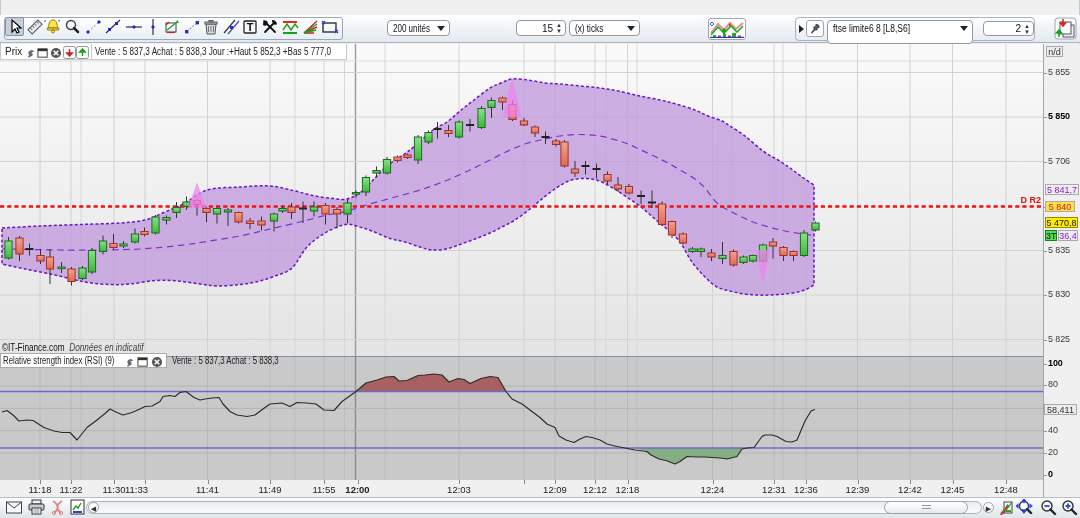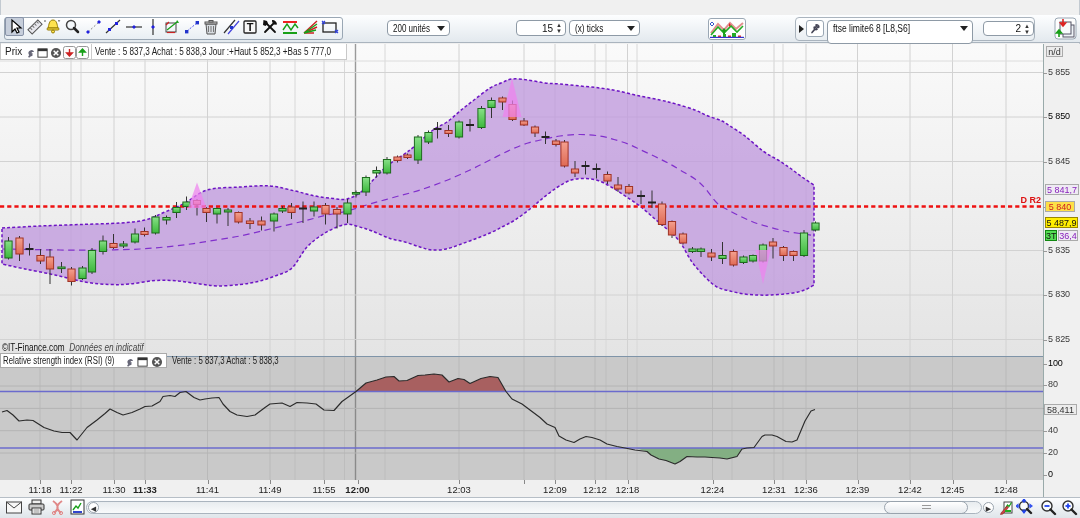--- a/index.html
+++ b/index.html
@@ -8,21 +8,21 @@
 #titletxt {position:absolute;left:17px;top:1px;font-size:10px;font-weight:bold;color:#fff;transform:scaleX(0.835);transform-origin:0 0;white-space:nowrap}
 #toolbar {position:absolute;left:0;top:15px;width:1080px;height:28px;
  background:linear-gradient(#fdfeff,#e3e9ee);border-bottom:1px solid #aab4be}
 .tbi {position:absolute;top:2px}
 #tbgroup {position:absolute;left:4px;top:2px;width:339px;height:23px;border:1px solid #9aa7b4;border-radius:3px;
  background:linear-gradient(#ffffff,#e8eef3)}
 .combo {position:absolute;background:#fff;border:1px solid #8e9aa6;border-radius:4px;font-size:10px;color:#111}
 .combo .arr {position:absolute;right:4px;top:5px;width:0;height:0;border-left:4px solid transparent;border-right:4px solid transparent;border-top:5px solid #222}
 .spin {position:absolute;background:#fff;border:1px solid #8e9aa6;border-radius:4px;font-size:10px;color:#111;text-align:right}
 .axn {position:absolute;left:1048px;font-size:9px;color:#3a3a3a;width:30px;letter-spacing:-0.1px}
-.axb {font-weight:normal;color:#000}
+.axb {font-weight:bold;color:#000}
 .axbox {position:absolute;font-size:9px;color:#333;background:#ececec;border:1px solid #aaa;text-align:center;height:11px;line-height:10px;white-space:nowrap;overflow:hidden}
 .axp {color:#8822bb;background:#efeaf4}
 .axr {color:#cc2222;background:#fde047}
 .axy {color:#111;background:#ffee00;border-color:#998800}
 .axg {color:#111;background:#55dd55;border-color:#118811}
 #hdr1 {position:absolute;left:0;top:44px;width:347px;height:16px;background:#fff;border:1px solid #c8c8c8;border-top:none;font-size:10px;color:#222;white-space:nowrap}
 #hdr2 {position:absolute;left:0;top:353px;height:15px;font-size:10px;color:#222;white-space:nowrap}
 .hic {display:inline-block;vertical-align:top;margin-top:1px}
 #axispanel {position:absolute;left:1043px;top:44px;width:37px;height:453px;background:#f0f0f0;border-left:1px solid #9aa;}
 #botbar {position:absolute;left:0;top:497px;width:1080px;height:21px;background:linear-gradient(#fcfdfe,#dfe5ea);border-top:1px solid #b6bec6}
@@ -297,43 +297,43 @@
 <div style="position:absolute;left:1043px;top:339.5px;width:4px;height:1px;background:#999"></div>
 <div style="position:absolute;left:1043px;top:363.7px;width:4px;height:1px;background:#999"></div>
 <div style="position:absolute;left:1043px;top:385px;width:4px;height:1px;background:#999"></div>
 <div style="position:absolute;left:1043px;top:408.4px;width:4px;height:1px;background:#999"></div>
 <div style="position:absolute;left:1043px;top:430.7px;width:4px;height:1px;background:#999"></div>
 <div style="position:absolute;left:1043px;top:453px;width:4px;height:1px;background:#999"></div>
 <div style="position:absolute;left:1043px;top:475.3px;width:4px;height:1px;background:#999"></div>
 <div class="axbox" style="top:46px;left:1046px;width:17px">n/d</div>
 <div class="axn" style="top:67px">5 855</div>
 <div class="axn axb" style="top:111px">5 850</div>
-<div class="axn" style="top:155.5px">5 845</div>
+<div class="axn" style="top:155.5px">5 706</div>
 <div class="axbox axp" style="top:184px;left:1045px;width:34px">5 841,7</div>
 <div class="axbox axr" style="top:200.5px;left:1045px;width:30px">5 840</div>
-<div class="axbox axy" style="top:216.5px;left:1045px;width:33px">5 487,9</div>
+<div class="axbox axy" style="top:216.5px;left:1045px;width:33px">5 470,8</div>
 <div class="axbox axg" style="top:229.5px;left:1045px;width:12px">3T</div>
 <div class="axbox axp" style="top:229.5px;left:1058px;width:20px">36,4</div>
 <div class="axn" style="top:244.5px">5 835</div>
 <div class="axbox axp" style="top:279px;left:1094px;width:34px">5 831,1</div>
 <div class="axn" style="top:289px">5 830</div>
 <div class="axn" style="top:333.5px">5 825</div>
 <div class="axn axb" style="top:357.7px">100</div>
 <div class="axn" style="top:379px">80</div>
 <div class="axbox" style="top:403.5px;left:1044px;width:33px">58,411</div>
 <div class="axn" style="top:424.7px">40</div>
 <div class="axn" style="top:447px">20</div>
 <div class="axn axb" style="top:469.3px">0</div>
 <div style="position:absolute;left:20px;top:484px;width:40px;text-align:center;font-size:9.5px;font-weight:normal;color:#222">11:18</div>
 <div style="position:absolute;left:40px;top:480px;width:1px;height:4px;background:#888"></div>
 <div style="position:absolute;left:51px;top:484px;width:40px;text-align:center;font-size:9.5px;font-weight:normal;color:#222">11:22</div>
 <div style="position:absolute;left:71px;top:480px;width:1px;height:4px;background:#888"></div>
 <div style="position:absolute;left:94px;top:484px;width:40px;text-align:center;font-size:9.5px;font-weight:normal;color:#222">11:30</div>
 <div style="position:absolute;left:114px;top:480px;width:1px;height:4px;background:#888"></div>
-<div style="position:absolute;left:125px;top:484px;width:40px;text-align:center;font-size:9.5px;font-weight:bold;color:#222">11:33</div>
+<div style="position:absolute;left:125px;top:484px;width:40px;text-align:left;font-size:9.5px;font-weight:normal;color:#222">11:33</div>
 <div style="position:absolute;left:145px;top:480px;width:1px;height:4px;background:#888"></div>
 <div style="position:absolute;left:187.5px;top:484px;width:40px;text-align:center;font-size:9.5px;font-weight:normal;color:#222">11:41</div>
 <div style="position:absolute;left:207.5px;top:480px;width:1px;height:4px;background:#888"></div>
 <div style="position:absolute;left:250px;top:484px;width:40px;text-align:center;font-size:9.5px;font-weight:normal;color:#222">11:49</div>
 <div style="position:absolute;left:270px;top:480px;width:1px;height:4px;background:#888"></div>
 <div style="position:absolute;left:304px;top:484px;width:40px;text-align:center;font-size:9.5px;font-weight:normal;color:#222">11:55</div>
 <div style="position:absolute;left:324px;top:480px;width:1px;height:4px;background:#888"></div>
 <div style="position:absolute;left:337.5px;top:484px;width:40px;text-align:center;font-size:9.5px;font-weight:bold;color:#222">12:00</div>
 <div style="position:absolute;left:357.5px;top:480px;width:1px;height:4px;background:#888"></div>
 <div style="position:absolute;left:439px;top:484px;width:40px;text-align:center;font-size:9.5px;font-weight:normal;color:#222">12:03</div>

